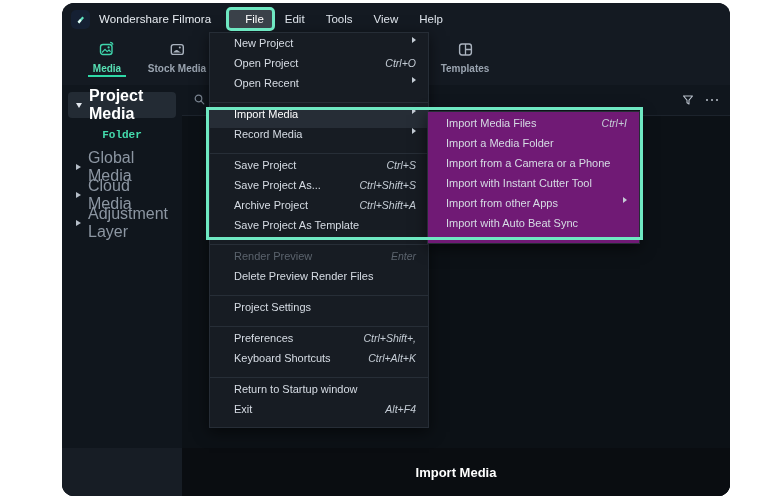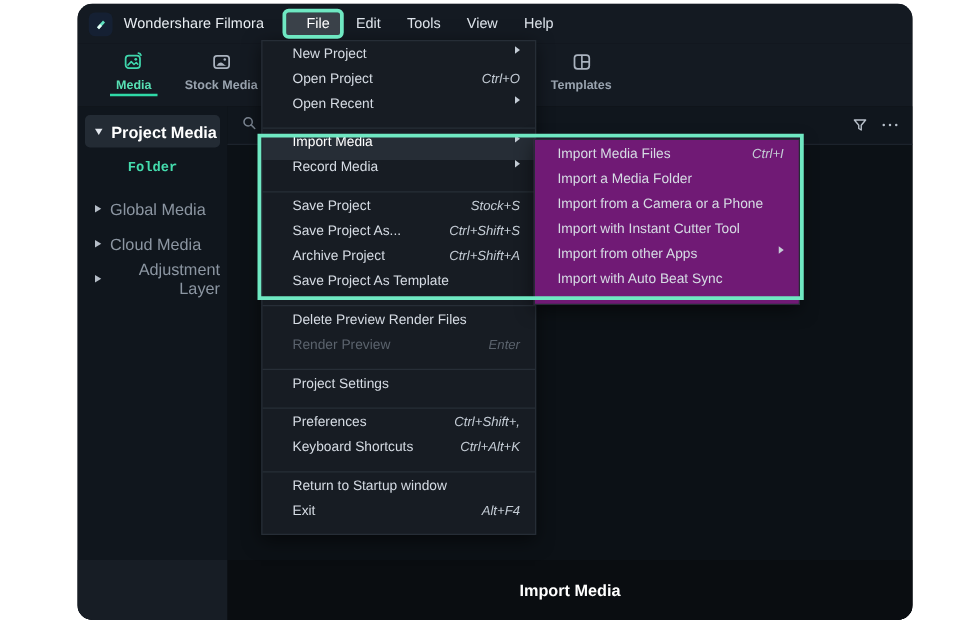--- a/index.html
+++ b/index.html
@@ -133,24 +133,23 @@
     padding-top: 5px;
     flex: none;
   }
   .side-item {
     height: 26px;
     margin: 2px 6px;
     border-radius: 4px;
     display: flex;
     align-items: center;
     padding-left: 8px;
-    font-size: 13px;
+    font-size: 16px;
     color: #8c96a2;
     box-sizing: border-box;
-    text-align: right;
   }
   .side-item.selected {
     background: #232b34;
     color: #ffffff;
     font-weight: bold;
   }
   .caret {
     width: 0; height: 0;
     margin-right: 7px;
     flex: none;
@@ -438,43 +437,43 @@
     </div>
     <div class="mi">
       <span>Record Media</span>
       <span class="arrow"></span>
     </div>
 
     <div class="sep"></div>
 
     <div class="mi">
       <span>Save Project</span>
-      <span class="shortcut">Stock+S</span>
+      <span class="shortcut">Ctrl+S</span>
     </div>
     <div class="mi">
       <span>Save Project As...</span>
       <span class="shortcut">Ctrl+Shift+S</span>
     </div>
     <div class="mi">
       <span>Archive Project</span>
       <span class="shortcut">Ctrl+Shift+A</span>
     </div>
     <div class="mi">
       <span>Save Project As Template</span>
     </div>
 
     <div class="sep"></div>
 
-    <div class="mi">
-      <span>Delete Preview Render Files</span>
-    </div>
     <div class="mi disabled">
       <span>Render Preview</span>
       <span class="shortcut">Enter</span>
     </div>
+    <div class="mi">
+      <span>Delete Preview Render Files</span>
+    </div>
 
     <div class="sep"></div>
 
     <div class="mi">
       <span>Project Settings</span>
     </div>
 
     <div class="sep"></div>
 
     <div class="mi">

